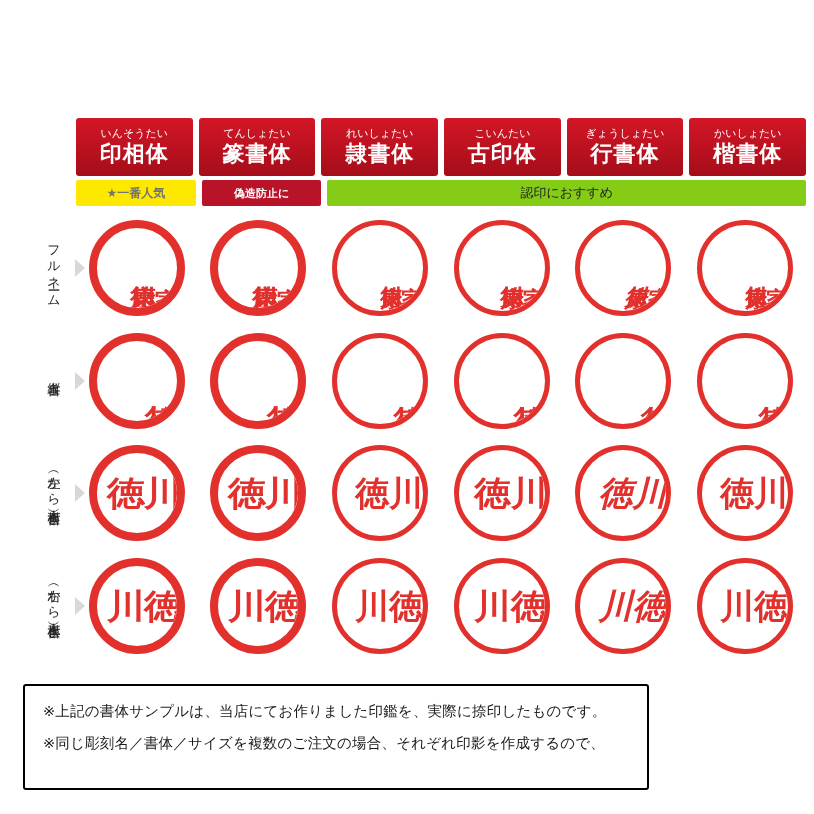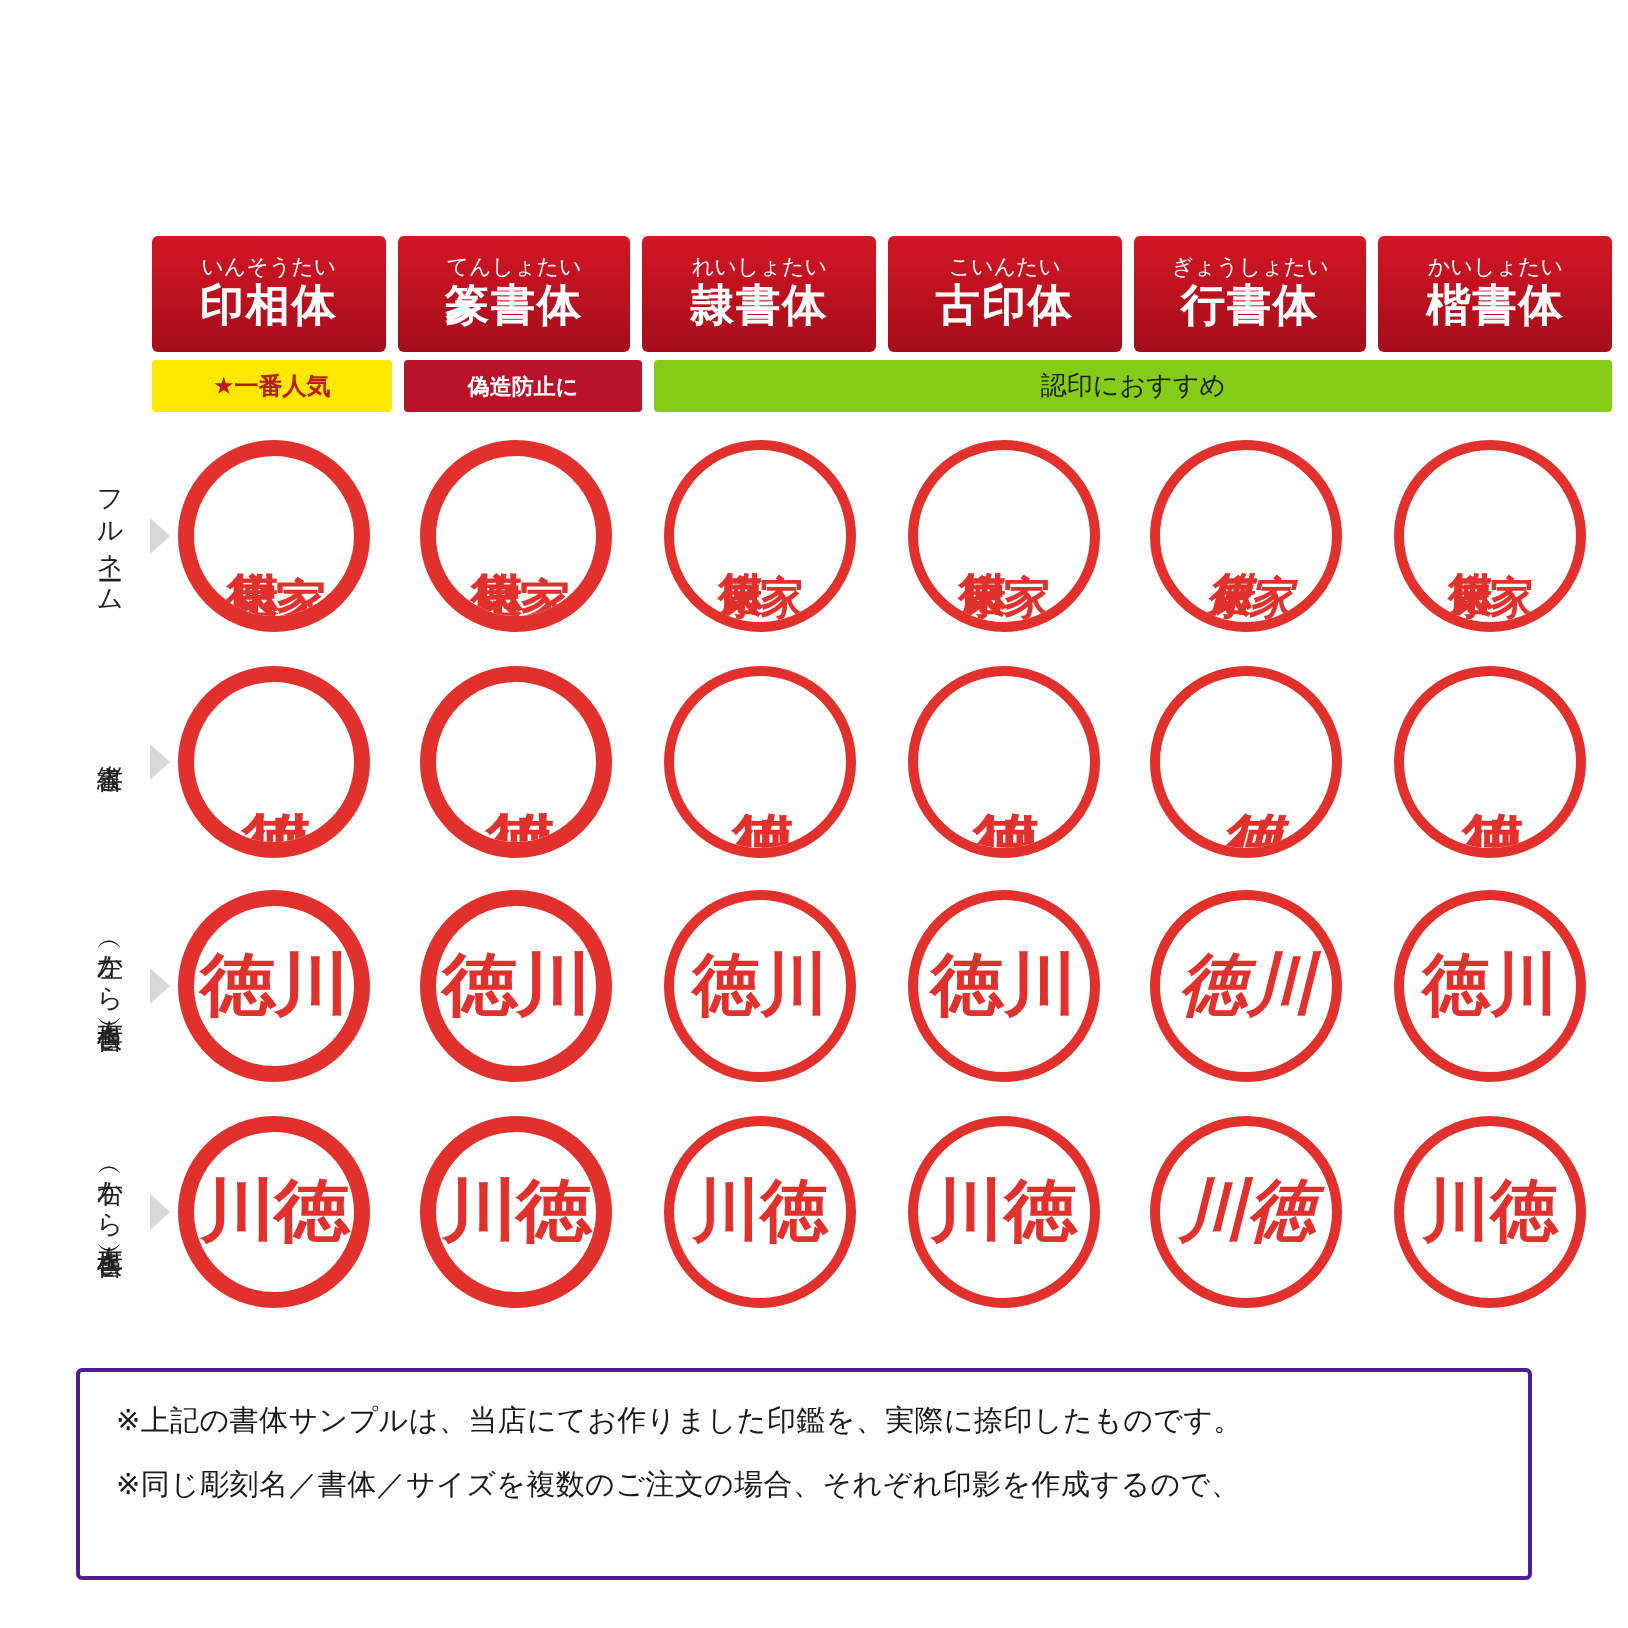--- a/index.html
+++ b/index.html
@@ -88,21 +88,21 @@
     flex: 1 1 0;
     display: flex;
     align-items: center;
     justify-content: center;
     font-family: "DejaVu Sans", sans-serif;
     font-size: 12px;
     font-weight: bold;
     border-radius: 2px;
     white-space: nowrap;
   }
-  .badge.popular { background: #ffe800; color: #b91c1c; }
+  .badge.popular { background: #ffe800; color: #737373; }
   .badge.forgery { background: #b9132a; color: #ffffff; font-size: 11px; }
   .badge.recommend {
     flex: 4 1 0;
     background: #84cc16; color: #222222;
     font-size: 13px; font-weight: normal;
   }
 
   
   .row-labels {
     position: absolute;
@@ -158,21 +158,21 @@
     align-items: center;
     justify-content: center;
   }
   .stamp {
     width: 96px; height: 96px;
     border-radius: 50%;
     border: 5px solid #e2302c;
     position: relative;
     display: flex;
     align-items: center;
-    justify-content: center;
+    justify-content: flex-end;
     overflow: hidden;
     background: #ffffff;
   }
   .stamp.thick { border-width: 9px; }
   .stamp .chars {
     color: #e2302c;
     font-family: "DejaVu Serif", serif;
     font-weight: bold;
     line-height: 0.95;
     text-align: center;
@@ -212,23 +212,23 @@
 
   
   .st-koin .chars { font-family: "DejaVu Serif", serif; }
   .st-rei .chars  { font-family: "DejaVu Serif", serif; transform: scaleX(1.08); }
   .st-gyo .chars  { font-family: "DejaVu Sans", sans-serif; font-style: italic; }
   .st-kai .chars  { font-family: "DejaVu Serif", serif; }
 
   
   .notes {
     position: absolute;
-    left: 38px; top: 684px;
-    width: 728px; height: 106px;
-    border: 2px solid #4c1d95;
+    left: 23px; top: 684px;
+    width: 626px; height: 106px;
+    border: 2px solid #000000;
     border-radius: 3px;
     padding: 14px 18px 10px 18px;
   }
   .note {
     font-family: "DejaVu Sans", sans-serif;
     font-size: 14.5px;
     color: #1a1a1a;
     line-height: 1.55;
     margin-bottom: 10px;
     letter-spacing: 0.2px;

